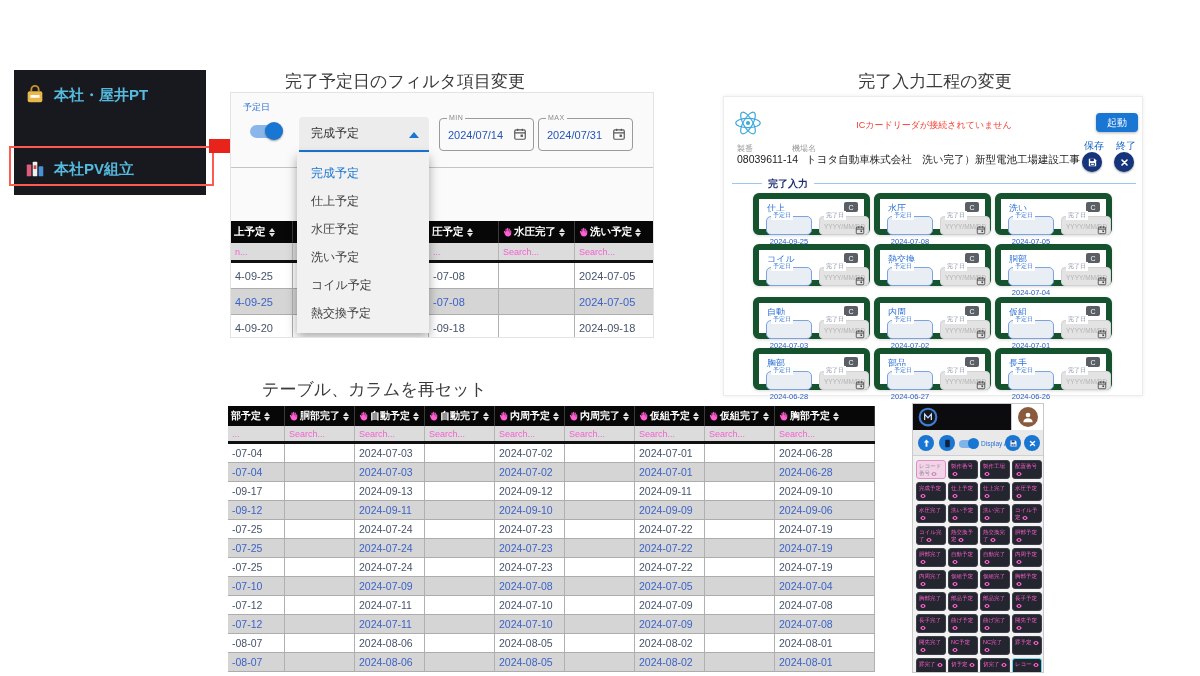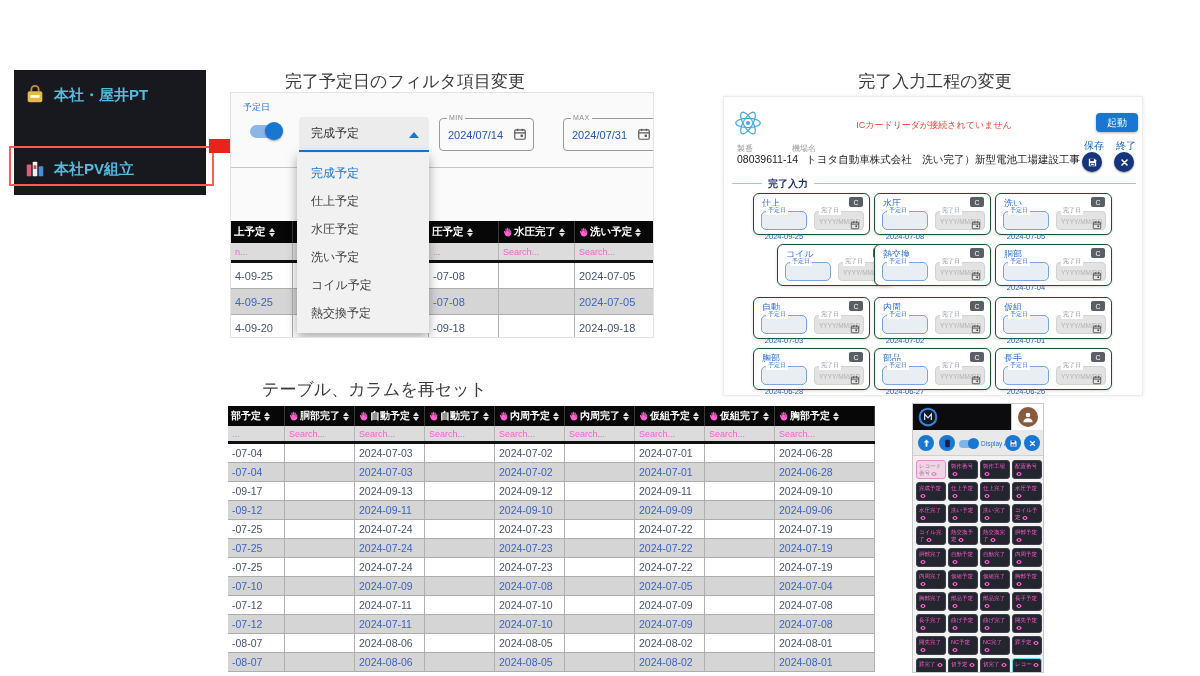--- a/index.html
+++ b/index.html
@@ -24,21 +24,21 @@
   .cap3 { left:262px; top:378px; }
 
   
   .shot1 { position:absolute; left:230px; top:92px; width:424px; height:246px; background:#fafafa; border:1px solid #e3e3e3; overflow:hidden; }
   .f-label { position:absolute; left:12px; top:8px; font-size:9px; color:#2a6fd6; }
   .toggle { position:absolute; left:19px; top:32px; width:30px; height:13px; background:#8ab6ea; border-radius:7px; cursor:pointer; }
   .toggle .knob { position:absolute; right:-3px; top:-3px; width:18px; height:18px; border-radius:50%; background:#1976d2; box-shadow:0 1px 2px rgba(0,0,0,.4); }
   .dd-control { position:absolute; left:68px; top:24px; width:130px; height:35px; background:#ececec; border-radius:4px 4px 0 0; border-bottom:2px solid #1976d2; display:flex; align-items:center; padding-left:12px; font-size:12px; color:#333; cursor:pointer; }
   .caret-up { position:absolute; right:10px; top:15px; width:0; height:0; border-left:5px solid transparent; border-right:5px solid transparent; border-bottom:6px solid #1976d2; }
   .datebox { position:absolute; top:25px; width:95px; height:33px; border:1px solid #9a9a9a; border-radius:4px; background:#fafafa; }
-  .datebox.min { left:208px; } .datebox.max { left:332px; }
+  .datebox.min { left:208px; } .datebox.max { left:307px; }
   .db-label { position:absolute; top:-5px; left:7px; font-size:7px; color:#8a8a8a; background:#fafafa; padding:0 2px; letter-spacing:.5px; }
   .db-value { position:absolute; left:8px; top:10px; font-size:11px; color:#2456b8; }
   .cal { position:absolute; right:6px; top:8px; }
   .divider1 { position:absolute; left:0; top:74px; width:424px; height:1px; background:#c4c4c4; }
   #shot1-table { position:absolute; left:0; top:128px; width:424px; }
   .dd-menu { position:absolute; left:66px; top:60px; width:132px; background:#f1f1f1; box-shadow:0 4px 10px rgba(0,0,0,.35); padding:6px 0; z-index:5; }
   .dd-item { height:28px; line-height:28px; padding-left:14px; font-size:12px; color:#3e3e3e; cursor:pointer; }
   .dd-item.sel { color:#1976d2; }
 
   
@@ -60,21 +60,21 @@
   .shot2 { position:absolute; left:723px; top:96px; width:420px; height:300px; background:#fff; border:1px solid #ececec; box-shadow:0 0 4px rgba(0,0,0,.08); }
   .react-icon { position:absolute; left:10px; top:12px; }
   .warning { position:absolute; left:95px; top:22px; width:230px; text-align:center; font-size:9px; color:#f43b30; }
   .launch-btn { position:absolute; left:372px; top:16px; width:42px; height:19px; background:#1976d2; color:#fff; font-size:10px; border-radius:4px; display:flex; align-items:center; justify-content:center; box-shadow:0 1px 3px rgba(0,0,0,.3); cursor:pointer; }
   .tiny-label { position:absolute; font-size:8px; color:#9a9a9a; }
   .val-text { position:absolute; font-size:10.5px; color:#222; white-space:nowrap; }
   .io-label { position:absolute; font-size:10px; color:#1565c0; }
   .circle-btn { position:absolute; width:20px; height:20px; border-radius:50%; background:#16347c; display:flex; align-items:center; justify-content:center; cursor:pointer; box-shadow:0 1px 2px rgba(0,0,0,.4); }
   .group-line { position:absolute; left:8px; top:86px; width:404px; height:1px; background:#9ec7f0; }
   .group-label { position:absolute; left:38px; top:80px; background:#fff; padding:0 6px; font-size:10px; font-weight:bold; color:#1c2e6e; }
-  .card { position:absolute; width:117px; height:42px; background:#fff; border:1px solid #14532d; border-radius:6px; box-shadow:0 1px 3px rgba(0,0,0,.15); }
+  .card { position:absolute; width:117px; height:42px; background:#fff; border:6px solid #14532d; border-radius:6px; box-shadow:0 1px 3px rgba(0,0,0,.15); }
   .card-name { position:absolute; left:8px; top:3px; font-size:9px; color:#2a6fd6; }
   .c-btn { position:absolute; right:6px; top:3px; width:14px; height:10px; background:#5a5f66; border-radius:2px; color:#fff; font-size:7px; display:flex; align-items:center; justify-content:center; cursor:pointer; }
   .p-box { position:absolute; left:7px; top:17px; width:46px; height:19px; border:1.5px solid #7aa3e0; border-radius:5px; background:#e9edf4; }
   .p-label { position:absolute; left:4px; top:-6px; font-size:6px; color:#2a6fd6; background:#fff; padding:0 2px; white-space:nowrap; }
   .p-value { width:100%; text-align:center; margin-top:20px; font-size:7.5px; color:#2a5cc0; }
   .d-box { position:absolute; left:60px; top:17px; width:50px; height:19px; background:#e3e3e3; border:1px solid #d2d2d2; border-radius:4px; }
   .d-label { position:absolute; left:4px; top:-6px; font-size:6px; color:#7d8aa0; background:#fff; padding:0 2px; white-space:nowrap; }
   .d-value { position:absolute; left:4px; top:6px; font-size:6.5px; color:#b3b3b3; }
   .d-cal { position:absolute; right:3px; top:4px; }
 
@@ -332,21 +332,21 @@
           <span class="d-box">
             <span class="d-label">完了日</span>
             <span class="d-value">YYYY/MM/DD</span>
             <span class="d-cal"><svg width="10" height="10" viewBox="0 0 24 24" fill="none" stroke="#444" stroke-width="2">
                 <rect x="3" y="5" width="18" height="16" rx="2"></rect>
                 <path d="M8 3v4M16 3v4M3 10h18"></path>
                 <rect x="13" y="13" width="4" height="4" fill="#444" stroke="none"></rect>
               </svg></span>
           </span>
         </div>
-        <div class="card" style="left: 29px; top: 147px; margin-left: 24px;">
+        <div class="card" style="left: 29px; top: 147px;">
           <span class="card-name">コイル</span>
           <span class="c-btn">C</span>
           <span class="p-box">
             <span class="p-label">予定日</span>
             <div class="p-value"></div>
           </span>
           <span class="d-box">
             <span class="d-label">完了日</span>
             <span class="d-value">YYYY/MM/DD</span>
             <span class="d-cal"><svg width="10" height="10" viewBox="0 0 24 24" fill="none" stroke="#444" stroke-width="2">

